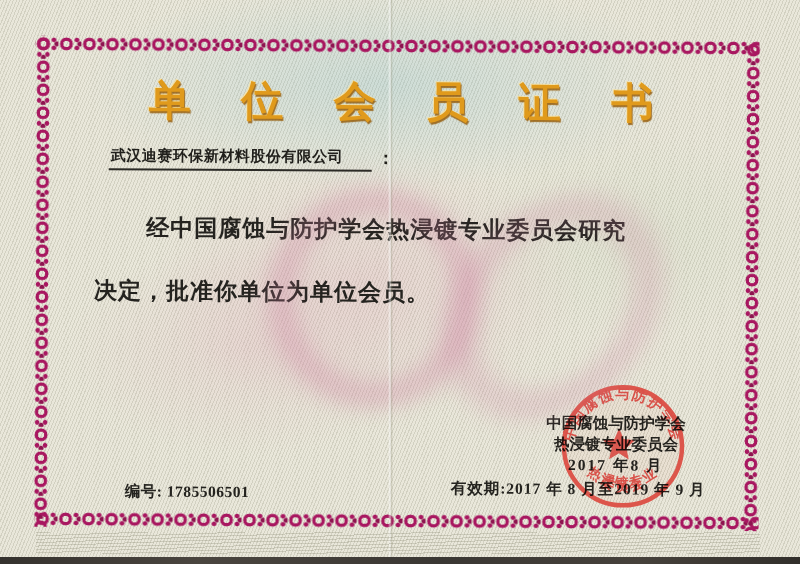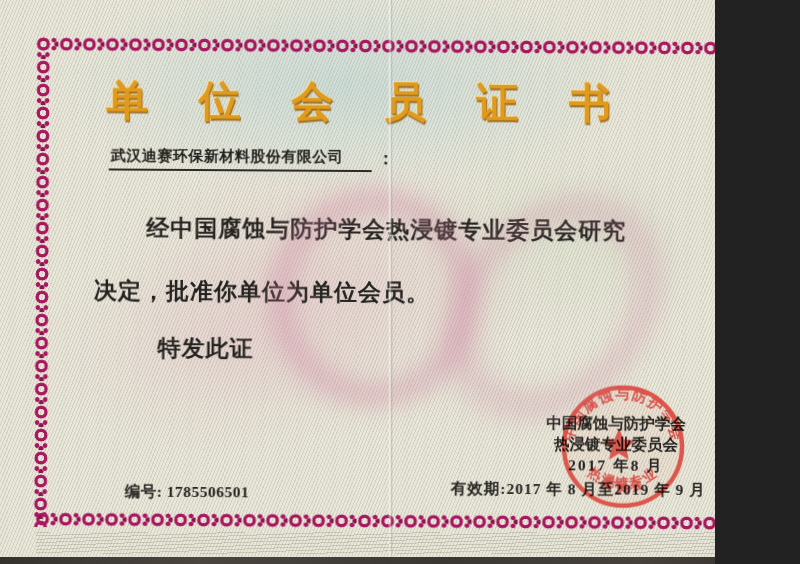--- a/index.html
+++ b/index.html
@@ -1,18 +1,18 @@
 <!DOCTYPE html>
 <html><head>
 <meta charset="utf-8">
 <title>单位会员证书</title>
 <style>
   html,body{margin:0;padding:0;background:#222;}
   .photo{
-    position:relative;width:715px;height:564px;overflow:hidden;
+    position:relative;width:800px;height:564px;overflow:hidden;
     font-family:"Liberation Serif","DejaVu Serif",serif;
     background-color:#e9e7da;
     background-image:
       radial-gradient(ellipse 430px 150px at 48% 15%, rgba(140,195,205,0.30), rgba(140,195,205,0) 70%),
       radial-gradient(ellipse 310px 190px at 46% 50%, rgba(220,150,175,0.22), rgba(220,150,175,0) 70%),
       radial-gradient(ellipse 260px 150px at 31% 62%, rgba(220,150,175,0.16), rgba(220,150,175,0) 70%),
       radial-gradient(ellipse 250px 150px at 79% 42%, rgba(170,200,160,0.14), rgba(170,200,160,0) 70%),
       repeating-linear-gradient(112deg, rgba(118,118,94,0.20) 0 1px, rgba(255,255,255,0) 1px 3px);
   }
   .abs{position:absolute;}
@@ -82,21 +82,20 @@
     <div class="abs b-v b-right"></div>
 
     <div class="abs title">单 位 会 员 证 书</div>
 
     <div class="abs recipient">
       <span class="uline">武汉迪赛环保新材料股份有限公司</span><span class="colon">：</span>
     </div>
 
     <div class="abs bodyline body-1">经中国腐蚀与防护学会热浸镀专业委员会研究</div>
     <div class="abs bodyline body-2">决定，批准你单位为单位会员。</div>
-    <div class="abs bodyline closing">特发此证</div>
 
     <div class="abs issuer">
       <div>中国腐蚀与防护学会</div>
       <div>热浸镀专业委员会</div>
       <div class="date-line">2017 年8 月</div>
     </div>
 
     <div class="abs validity">有效期:2017 年 8 月至2019 年 9 月</div>
 
     <div class="abs serial">

